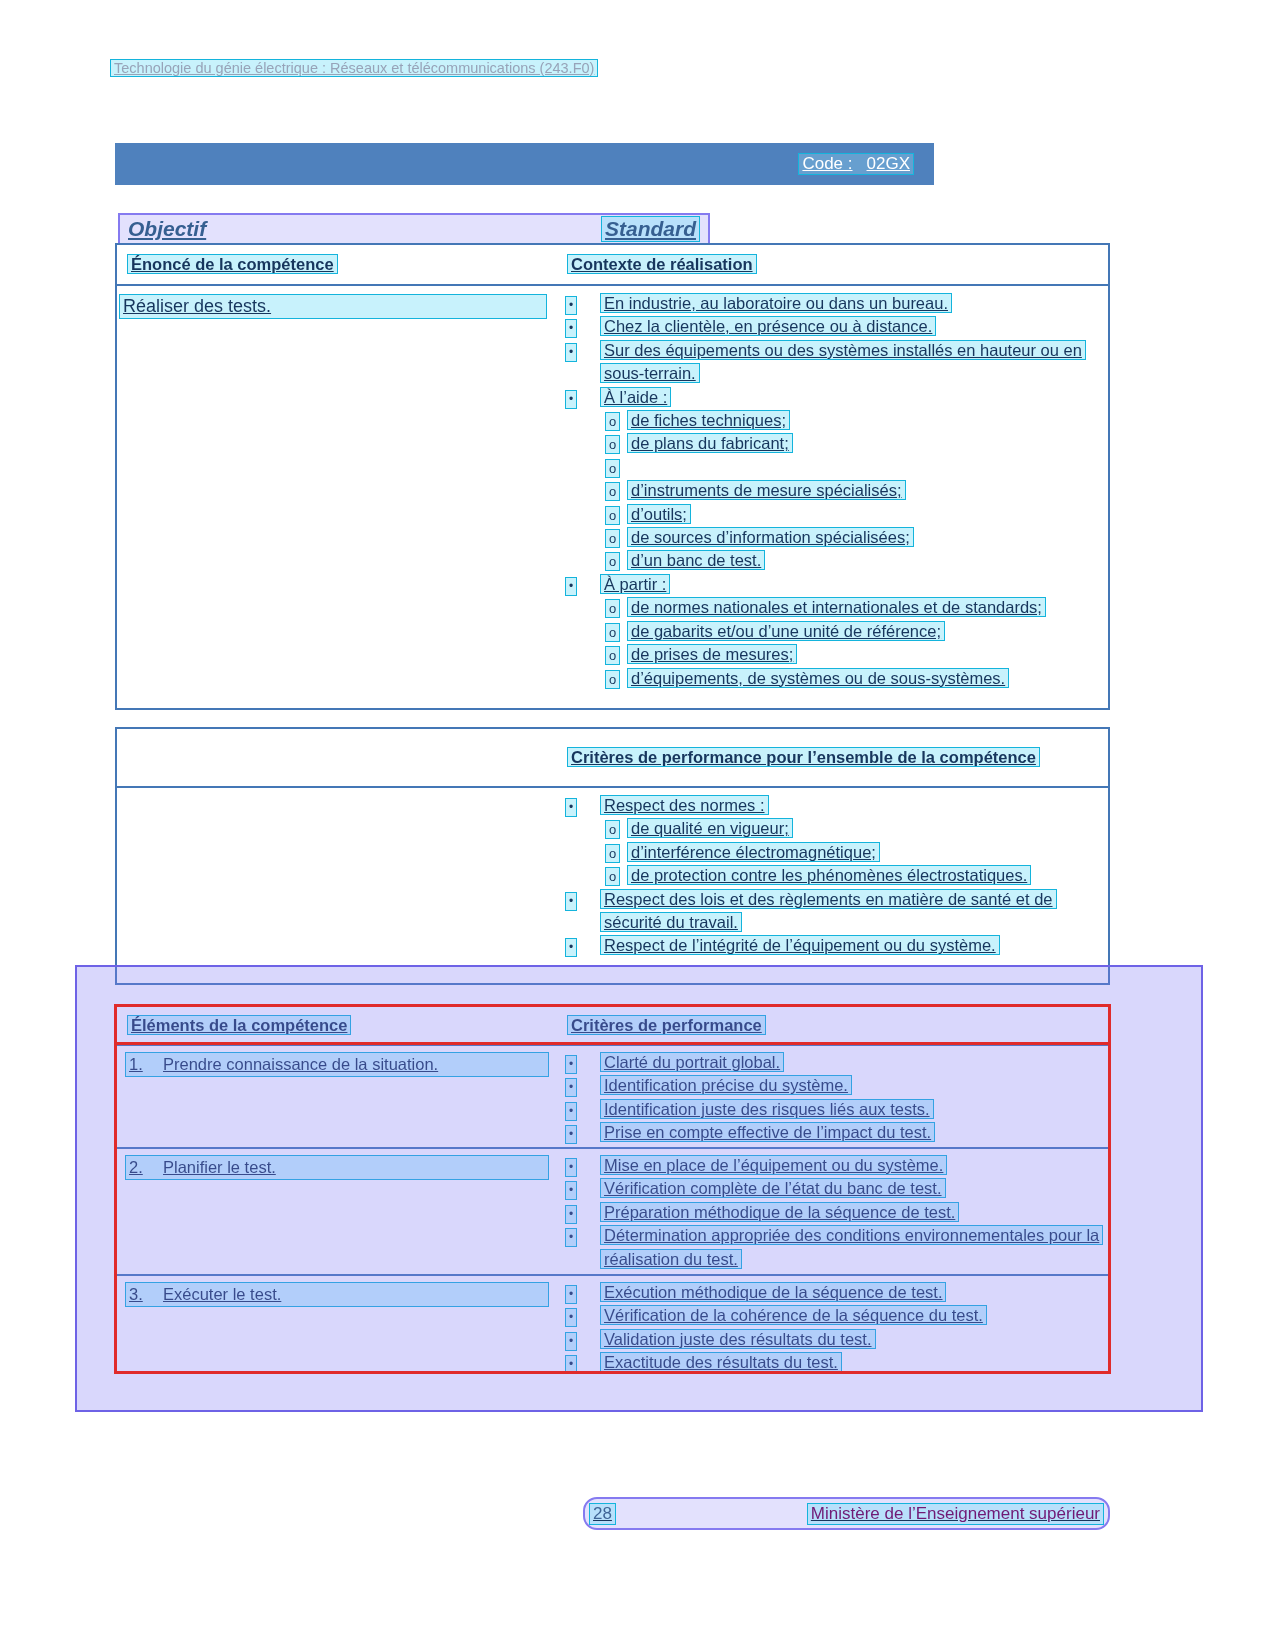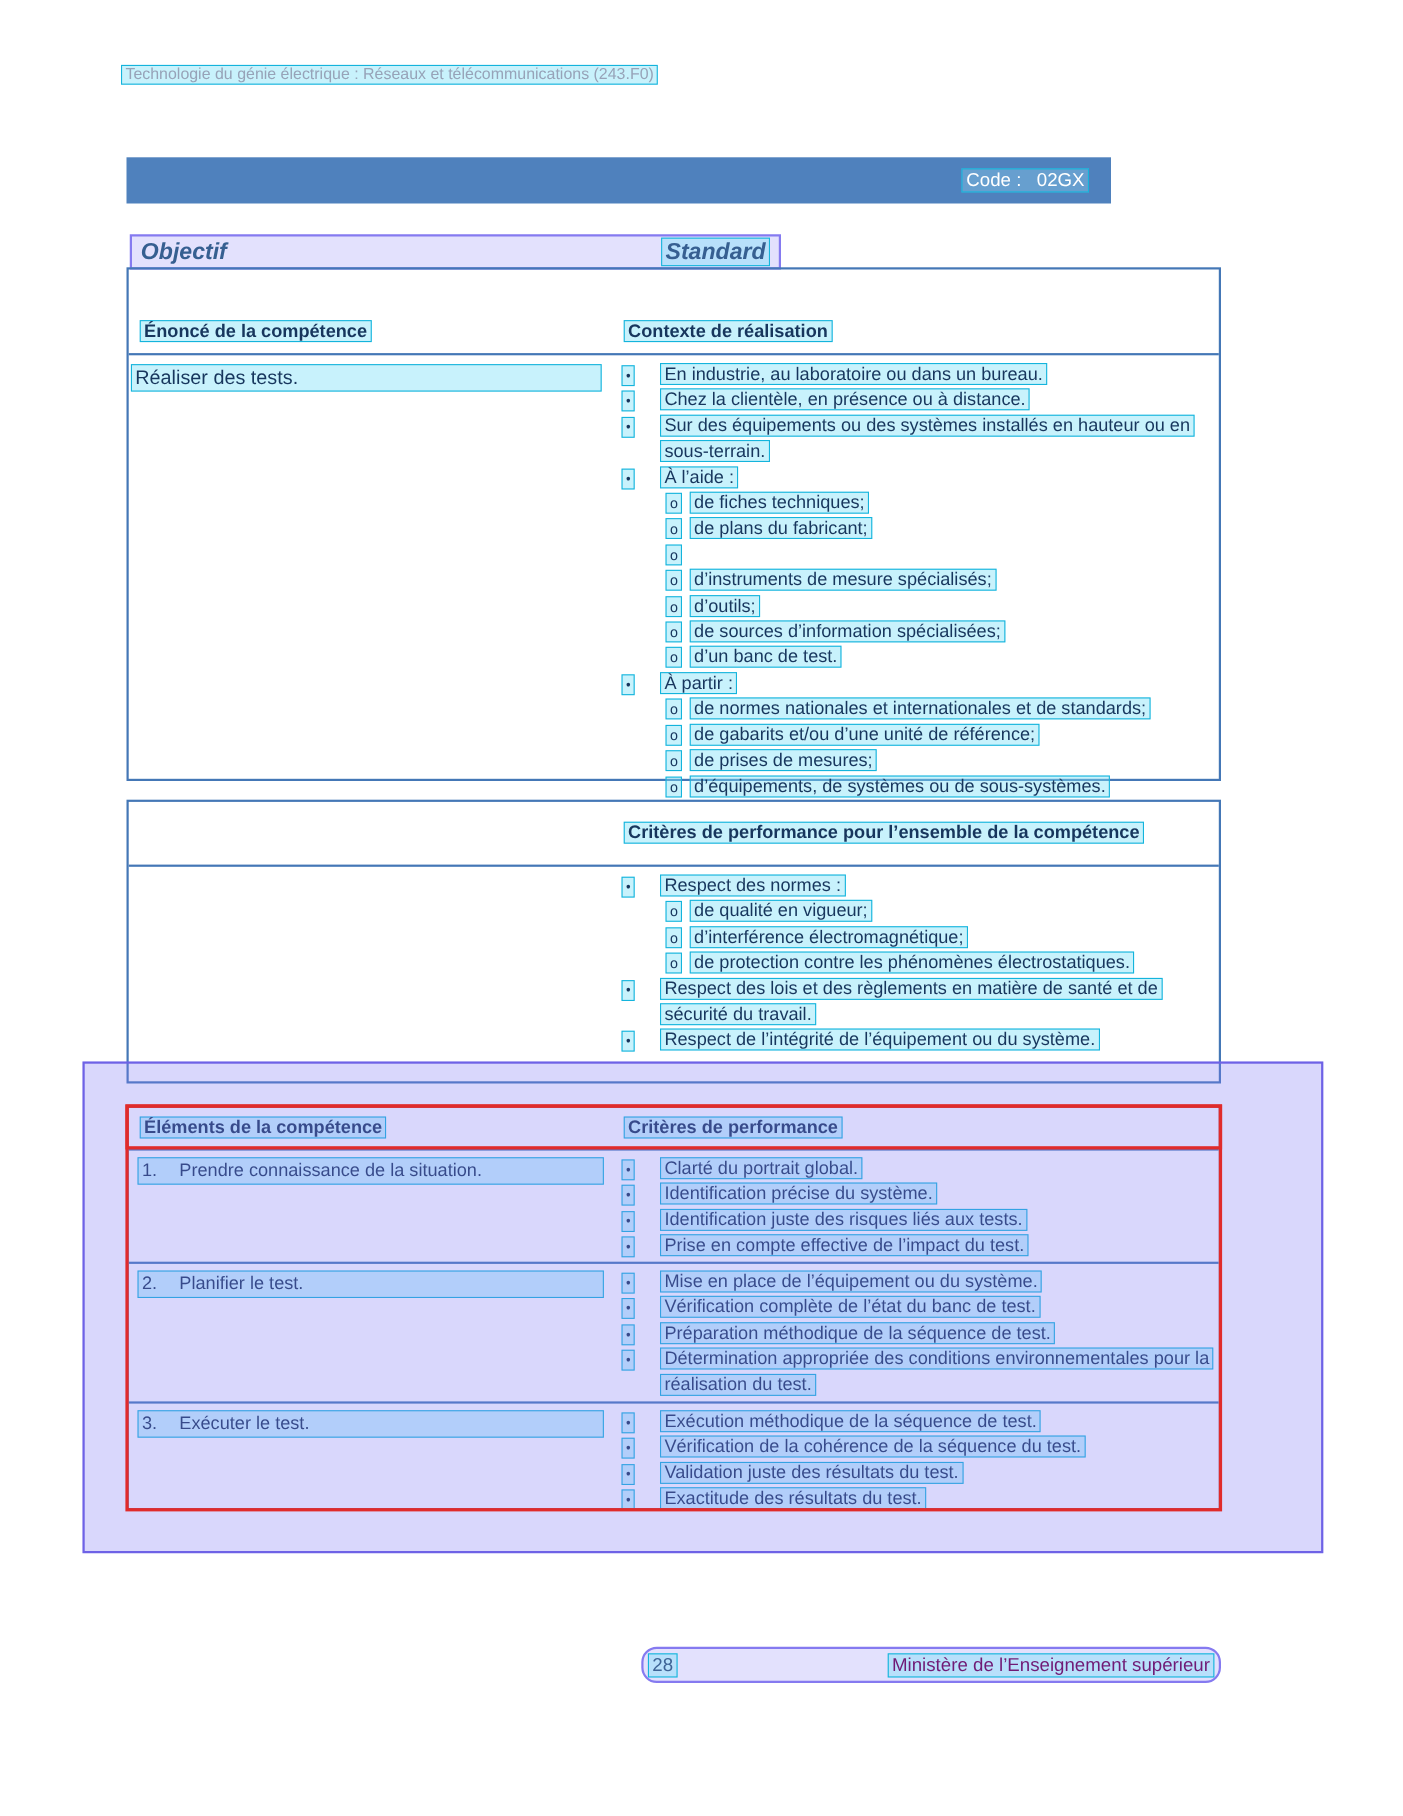--- a/index.html
+++ b/index.html
@@ -1,36 +1,36 @@
 <!DOCTYPE html>
 <html><head>
 <meta charset="utf-8">
 <style>
   * { margin:0; padding:0; box-sizing:border-box; }
   html,body { background:#ffffff; }
   body {
     width:1275px; height:1651px; position:relative; overflow:hidden;
     font-family:"Liberation Sans", sans-serif; color:#17365D;
   }
-  .abs { position:absolute; }
+  .abs { position:absolute;text-decoration:underline; }
 
   
   .hl {
     background:rgba(125,224,248,.42);
     border:1px solid #14b4dc;
     padding:0 3px;
     -webkit-box-decoration-break:clone; box-decoration-break:clone;
   }
   
   .grp { background:rgba(148,138,246,.26); border:2px solid #857af0; }
 
   .doc-header { left:110px; top:60px; font-size:14.5px; color:#97a3b8; }
 
   .banner {
-    left:115px; top:143px; width:895px; height:42px; background:#4F81BD;
+    left:115px; top:143px; width:819px; height:42px; background:#4F81BD;
     display:flex; align-items:center; justify-content:flex-end; padding-right:20px;
     color:#ffffff; font-size:17px;
   }
   .banner .hl { background:rgba(160,230,250,.30); }
   .code-label { margin-right:14px; }
 
   .titles {
     left:118px; top:196px; width:592px; height:32px;
     display:flex; align-items:center; justify-content:space-between; padding:0 8px;
     font-size:21px; font-weight:bold; font-style:italic; color:#365F91;margin-top:17px;
@@ -38,21 +38,21 @@
 
   .tbl { border:2px solid #4477b6; }
   .tbl1 { left:115px; top:243px; width:995px; height:467px; }
   .tbl2 { left:115px; top:727px; width:995px; height:258px; }
   .tbl3 { left:115px; top:1005px; width:995px; height:368px; overflow:hidden; }
 
   .thead {
     display:grid; grid-template-columns:440px 1fr; align-items:center;
     border-bottom:2px solid #4477b6; font-weight:bold; font-size:16.5px;
   }
-  .tbl1 .thead { height:41px;margin-top:37px; }
+  .tbl1 .thead { height:41px; }
   .tbl2 .thead { height:59px; line-height:23.5px; }
   .tbl3 .thead { height:39px; }
   .hc { padding:0 10px; }
 
   .tbody { display:grid; grid-template-columns:440px 1fr; }
   .tbl1 .tbody { height:calc(100% - 43px); overflow:hidden; }
   .cell { padding:8px 10px 0 2px; font-size:18px; line-height:23.4px; }
   .fullw { display:block; width:100%; }
 
   .lst { padding:6px 8px 0 0; }

